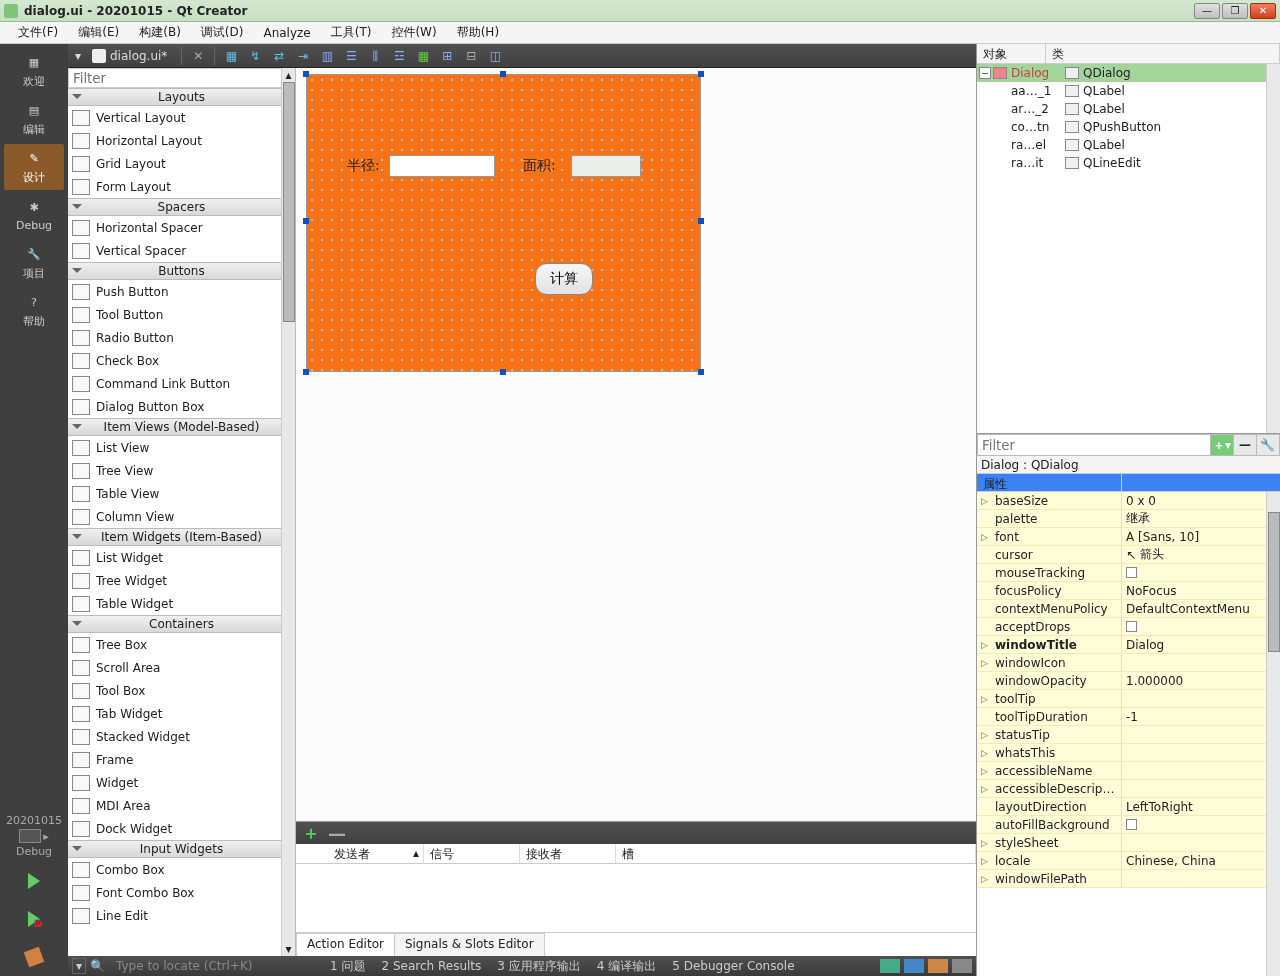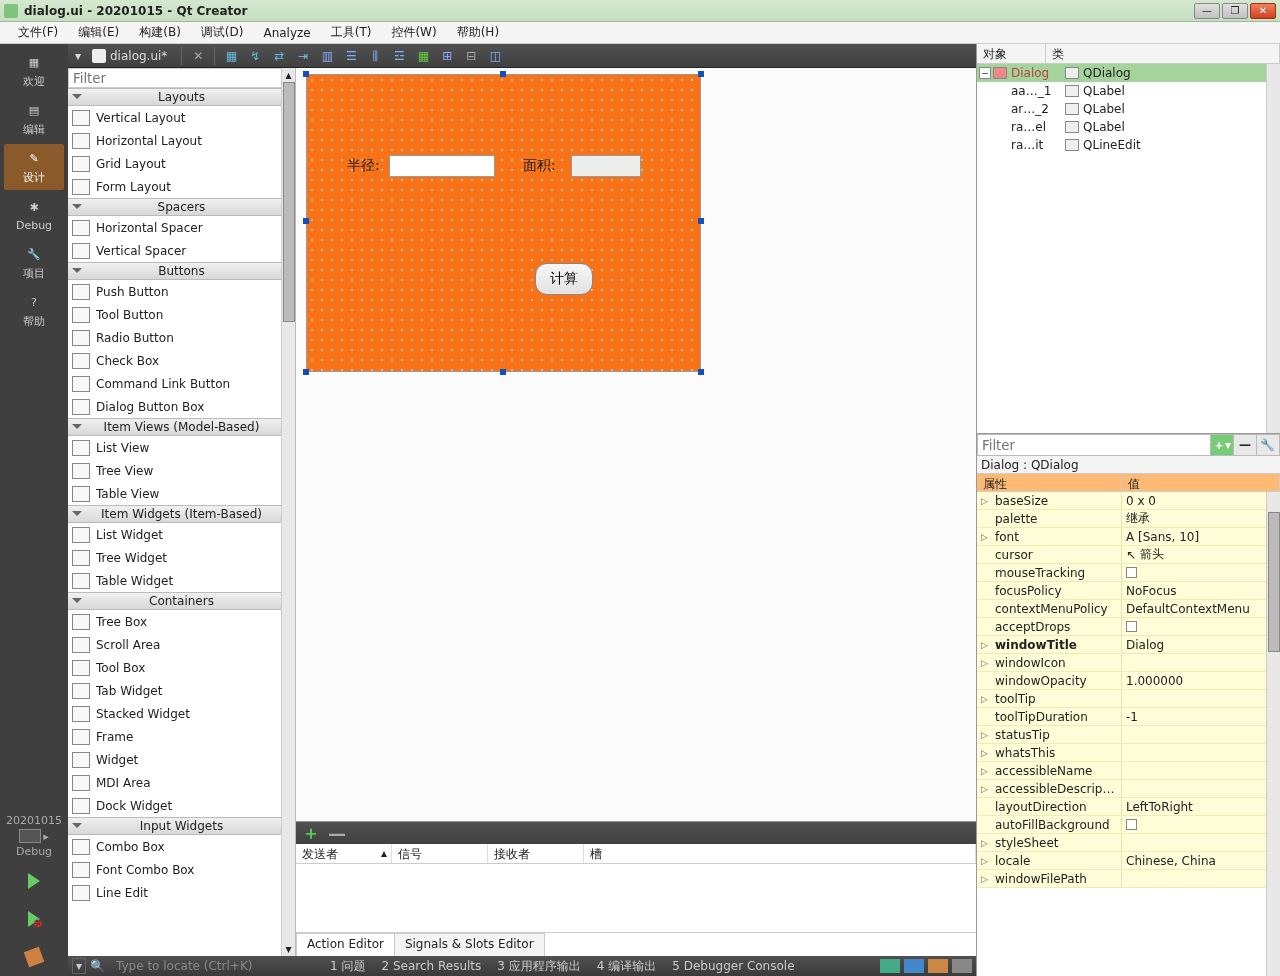--- a/index.html
+++ b/index.html
@@ -93,21 +93,21 @@
 .objrow.sel .oclass { background: #a4d49c; }
 .objrow .oclass { display: flex; align-items: center; padding-left: 2px; }
 .obj-scrollbar { position:absolute; right:0; top:20px; bottom:0; width:14px; background:#e8e8e8; border-left:1px solid #ccc; }
 
 .props { flex: 1; display: flex; flex-direction: column; min-height: 0; position: relative; }
 .pfilterrow { height: 22px; display: flex; }
 .pfilter { flex: 1; border: 1px solid #bbb; padding: 2px 4px; color: #888; }
 .pfbtn { width: 24px; height: 22px; display: flex; align-items: center; justify-content: center; background: #e8e8e8; border: 1px solid #bbb; margin-left: -1px; font-weight: bold; }
 .pfbtn.add { background: #7c7; color: #fff; }
 .pobj { height: 18px; padding: 2px 4px; border-bottom: 1px solid #ccc; background: #f4f4f4; }
-.phead { display: flex; height: 18px; border-bottom: 1px solid #ccc; background: #fdba74; }
+.phead { display: flex; height: 18px; border-bottom: 1px solid #ccc; background: #3b82f6; flex-direction: column; }
 .phead .ph { border-right: 1px solid #ccc; padding: 2px 6px; }
 .plist { flex: 1; overflow: hidden; }
 .prow { display: flex; height: 18px; border-bottom: 1px solid #f0ecb8; }
 .prow .pname { width: 145px; background: #fffdd8; padding: 1px 4px 1px 18px; border-right: 1px solid #e8e4b0; display:flex; align-items:center; position:relative; overflow:hidden; white-space:nowrap; }
 .prow .pname.expandable::before { content:"▷"; position:absolute; left:4px; font-size:9px; color:#666; }
 .prow .pval { flex: 1; background: #fffdd8; padding: 1px 4px; display:flex; align-items:center; overflow:hidden; white-space:nowrap; }
 .prow .chk { width: 11px; height: 11px; border: 1px solid #888; background: #fff; }
 .prop-scrollbar { position:absolute; right:0; top:58px; bottom:0; width:14px; background:#e8e8e8; border-left:1px solid #ccc; }
 
 
@@ -299,20 +299,24 @@
               <span>List View</span>
             </div>
             <div class="wb-item">
               <span class="wi"></span>
               <span>Tree View</span>
             </div>
             <div class="wb-item">
               <span class="wi"></span>
               <span>Table View</span>
             </div>
+            <div class="wb-item">
+              <span class="wi"></span>
+              <span>Column View</span>
+            </div>
             <div class="wb-cat">Item Widgets (Item-Based)</div>
             <div class="wb-item">
               <span class="wi"></span>
               <span>List Widget</span>
             </div>
             <div class="wb-item">
               <span class="wi"></span>
               <span>Tree Widget</span>
             </div>
             <div class="wb-item">
@@ -396,21 +400,21 @@
           <div class="handle" style="left:7px;top:301px;"></div>
           <div class="handle" style="left:204px;top:301px;"></div>
           <div class="handle" style="left:402px;top:301px;"></div>
         </div>
         <div class="sigpanel">
           <div class="sigtoolbar">
             <span class="plus">＋</span>
             <span class="minus">—</span>
           </div>
           <div class="sigheader">
-            <div class="sh" style="width:96px;position:relative;"><span>发送者</span><span style="position:absolute;right:4px;">▴</span></div>
+            <div class="sh" style="width:96px;position:relative;margin-left:32px;"><span>发送者</span><span style="position:absolute;right:4px;">▴</span></div>
             <div class="sh" style="width:96px;">信号</div>
             <div class="sh" style="width:96px;">接收者</div>
             <div class="sh" style="flex:1;">槽</div>
           </div>
           <div class="sigbody"></div>
           <div class="sigtabs">
             <div class="st active">Action Editor</div>
             <div class="st">Signals &amp; Slots Editor</div>
           </div>
         </div>
@@ -452,20 +456,24 @@
           </div>
           <div class="objrow">
             <div class="oname" style="width:86px;padding-left:34px;">aa…_1</div>
             <div class="oclass" style="flex:1;"><span class="oic"></span>QLabel</div>
           </div>
           <div class="objrow">
             <div class="oname" style="width:86px;padding-left:34px;">ar…_2</div>
             <div class="oclass" style="flex:1;"><span class="oic"></span>QLabel</div>
           </div>
           <div class="objrow">
+            <div class="oname" style="width:86px;padding-left:34px;">co…tn</div>
+            <div class="oclass" style="flex:1;"><span class="oic"></span>QPushButton</div>
+          </div>
+          <div class="objrow">
             <div class="oname" style="width:86px;padding-left:34px;">ra…el</div>
             <div class="oclass" style="flex:1;"><span class="oic"></span>QLabel</div>
           </div>
           <div class="objrow">
             <div class="oname" style="width:86px;padding-left:34px;">ra…it</div>
             <div class="oclass" style="flex:1;"><span class="oic"></span>QLineEdit</div>
           </div>
         </div>
       <div class="obj-scrollbar"></div>
     </div>

